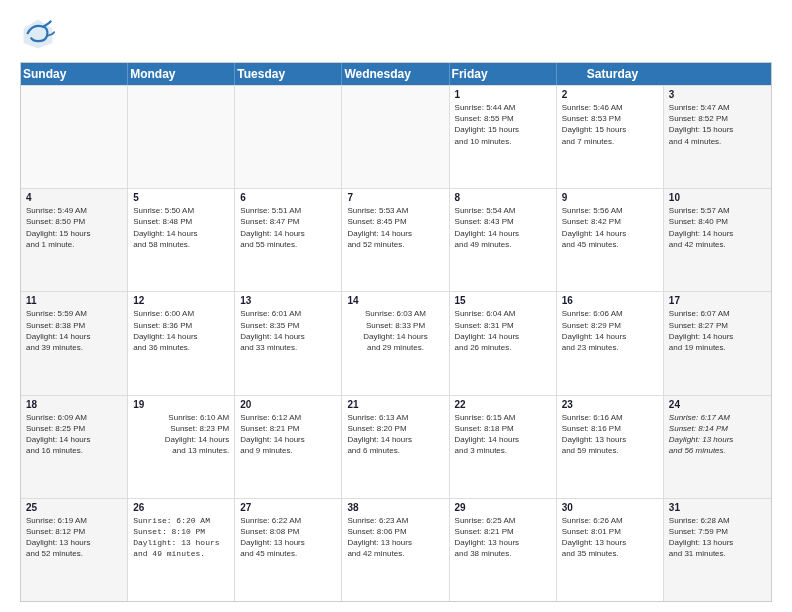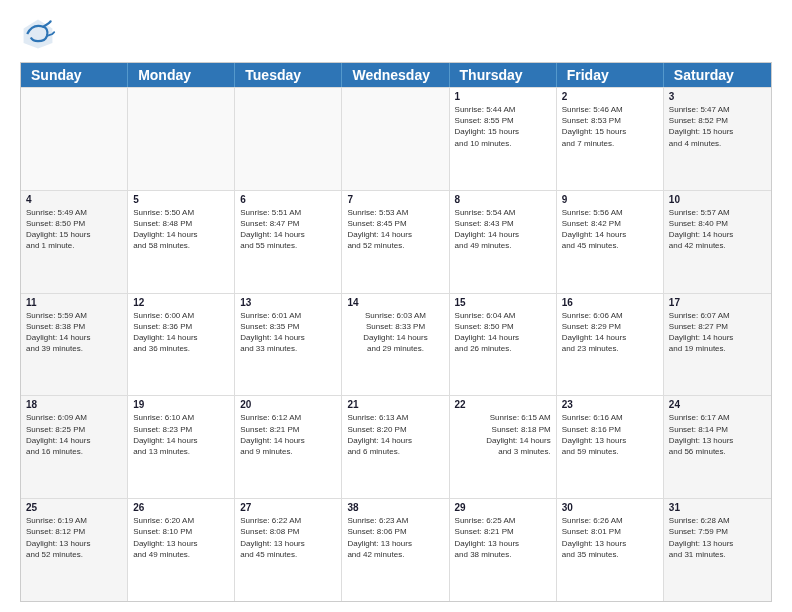--- a/index.html
+++ b/index.html
@@ -58,27 +58,27 @@
       flex-direction: column;
       border: 1px solid #ccc;
     }
     .cal-header {
       display: grid;
       grid-template-columns: repeat(7, 1fr);
       background: #2e75b6;
     }
     .cal-header-cell {
       color: #fff;
-      font-size: 14px;
+      font-size: 12px;
       font-weight: bold;
-      padding: 4px 10px;
+      padding: 4px 2px;
       text-align: left;
       border-right: 1px solid #5599cc;
     }
-    .cal-header-cell:last-child { border-right: none; }
+    .cal-header-cell:last-child { border-right: none; margin-left: 28px; }
     .cal-body {
       display: flex;
       flex-direction: column;
       flex: 1;
     }
     .cal-row {
       display: grid;
       grid-template-columns: repeat(7, 1fr);
       flex: 1;
       border-top: 1px solid #ddd;
@@ -129,21 +129,20 @@
       <div class="location"></div>
     </div>
   </div>
 
   <div class="calendar">
     <div class="cal-header" id="cal-header">
         <div class="cal-header-cell">Sunday</div>
         <div class="cal-header-cell">Monday</div>
         <div class="cal-header-cell">Tuesday</div>
         <div class="cal-header-cell">Wednesday</div>
-        <div class="cal-header-cell">Thursday</div>
         <div class="cal-header-cell">Friday</div>
         <div class="cal-header-cell">Saturday</div>
       </div>
     <div class="cal-body" id="cal-body">
         <div class="cal-row">
           <div class="cal-cell empty"></div>
           <div class="cal-cell empty"></div>
           <div class="cal-cell empty"></div>
           <div class="cal-cell empty"></div>
           <div class="cal-cell">
@@ -244,21 +243,21 @@
           <div class="cal-cell">
             <div class="day-num">14</div>
             <div class="cell-text" style="white-space: pre-line; text-align: center;">Sunrise: 6:03 AM
 Sunset: 8:33 PM
 Daylight: 14 hours
 and 29 minutes.</div>
           </div>
           <div class="cal-cell">
             <div class="day-num">15</div>
             <div class="cell-text" style="white-space: pre-line;">Sunrise: 6:04 AM
-Sunset: 8:50 PM
+Sunset: 8:31 PM
 Daylight: 14 hours
 and 26 minutes.</div>
           </div>
           <div class="cal-cell">
             <div class="day-num">16</div>
             <div class="cell-text" style="white-space: pre-line;">Sunrise: 6:06 AM
 Sunset: 8:29 PM
 Daylight: 14 hours
 and 23 minutes.</div>
           </div>
@@ -273,72 +272,72 @@
         <div class="cal-row">
           <div class="cal-cell shaded">
             <div class="day-num">18</div>
             <div class="cell-text" style="white-space: pre-line;">Sunrise: 6:09 AM
 Sunset: 8:25 PM
 Daylight: 14 hours
 and 16 minutes.</div>
           </div>
           <div class="cal-cell">
             <div class="day-num">19</div>
-            <div class="cell-text" style="white-space: pre-line;">Sunrise: 6:10 AM
+            <div class="cell-text" style="white-space: pre-line; text-align: right;">Sunrise: 6:10 AM
 Sunset: 8:23 PM
 Daylight: 14 hours
 and 13 minutes.</div>
           </div>
           <div class="cal-cell">
             <div class="day-num">20</div>
             <div class="cell-text" style="white-space: pre-line;">Sunrise: 6:12 AM
 Sunset: 8:21 PM
 Daylight: 14 hours
 and 9 minutes.</div>
           </div>
           <div class="cal-cell">
             <div class="day-num">21</div>
             <div class="cell-text" style="white-space: pre-line;">Sunrise: 6:13 AM
 Sunset: 8:20 PM
 Daylight: 14 hours
 and 6 minutes.</div>
           </div>
           <div class="cal-cell">
             <div class="day-num">22</div>
-            <div class="cell-text" style="white-space: pre-line; text-align: right;">Sunrise: 6:15 AM
+            <div class="cell-text" style="white-space: pre-line;">Sunrise: 6:15 AM
 Sunset: 8:18 PM
 Daylight: 14 hours
 and 3 minutes.</div>
           </div>
           <div class="cal-cell">
             <div class="day-num">23</div>
             <div class="cell-text" style="white-space: pre-line;">Sunrise: 6:16 AM
 Sunset: 8:16 PM
 Daylight: 13 hours
 and 59 minutes.</div>
           </div>
           <div class="cal-cell shaded">
             <div class="day-num">24</div>
-            <div class="cell-text" style="white-space: pre-line;">Sunrise: 6:17 AM
+            <div class="cell-text" style="white-space: pre-line; font-style: italic;">Sunrise: 6:17 AM
 Sunset: 8:14 PM
 Daylight: 13 hours
 and 56 minutes.</div>
           </div>
         </div>
         <div class="cal-row">
           <div class="cal-cell shaded">
             <div class="day-num">25</div>
             <div class="cell-text" style="white-space: pre-line;">Sunrise: 6:19 AM
 Sunset: 8:12 PM
 Daylight: 13 hours
 and 52 minutes.</div>
           </div>
           <div class="cal-cell">
             <div class="day-num">26</div>
-            <div class="cell-text" style="white-space: pre-line;">Sunrise: 6:20 AM
+            <div class="cell-text" style="white-space: pre-line; font-family: Liberation Mono, monospace;">Sunrise: 6:20 AM
 Sunset: 8:10 PM
 Daylight: 13 hours
 and 49 minutes.</div>
           </div>
           <div class="cal-cell">
             <div class="day-num">27</div>
             <div class="cell-text" style="white-space: pre-line;">Sunrise: 6:22 AM
 Sunset: 8:08 PM
 Daylight: 13 hours
 and 45 minutes.</div>

